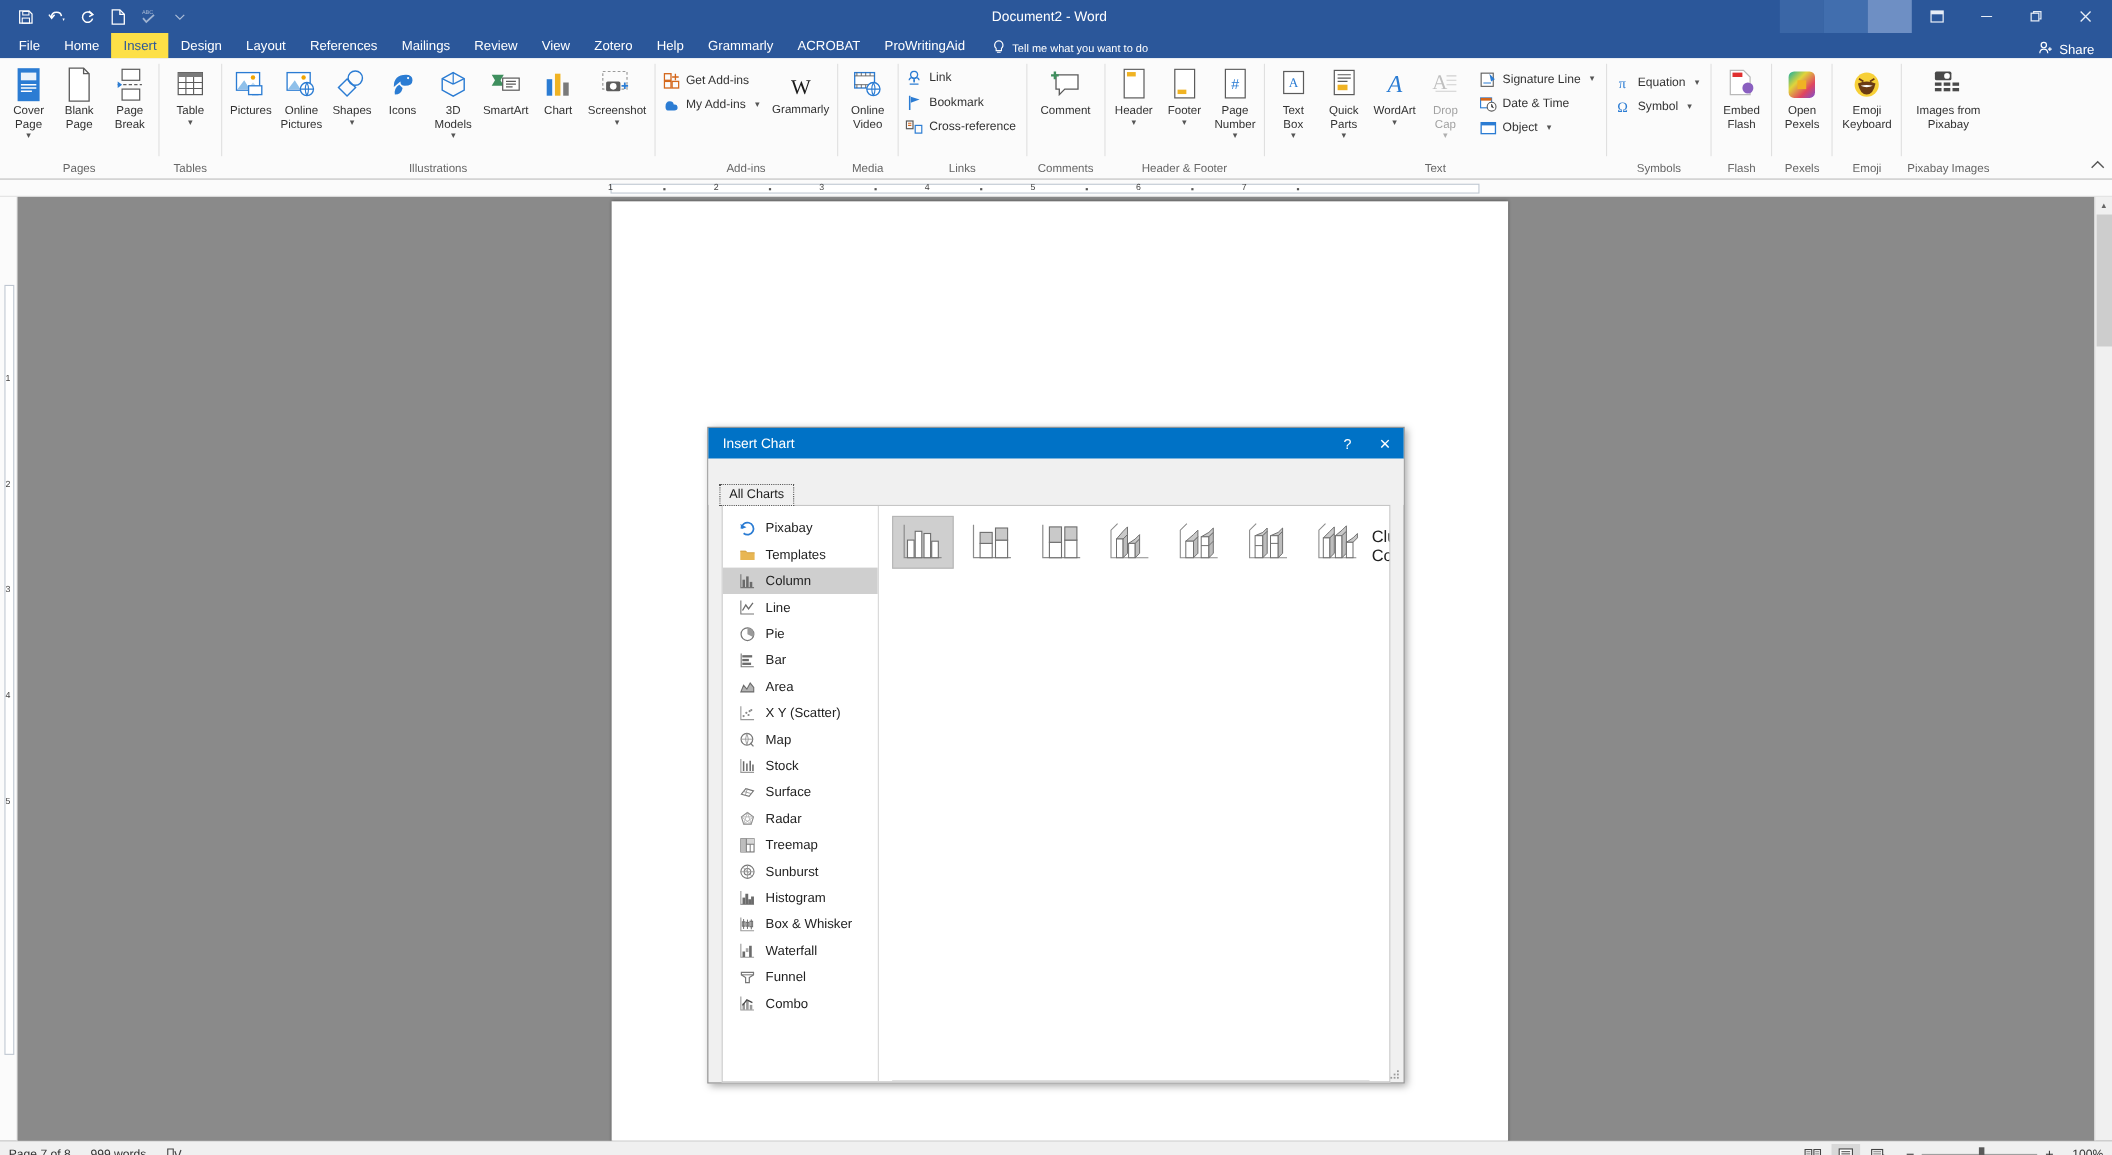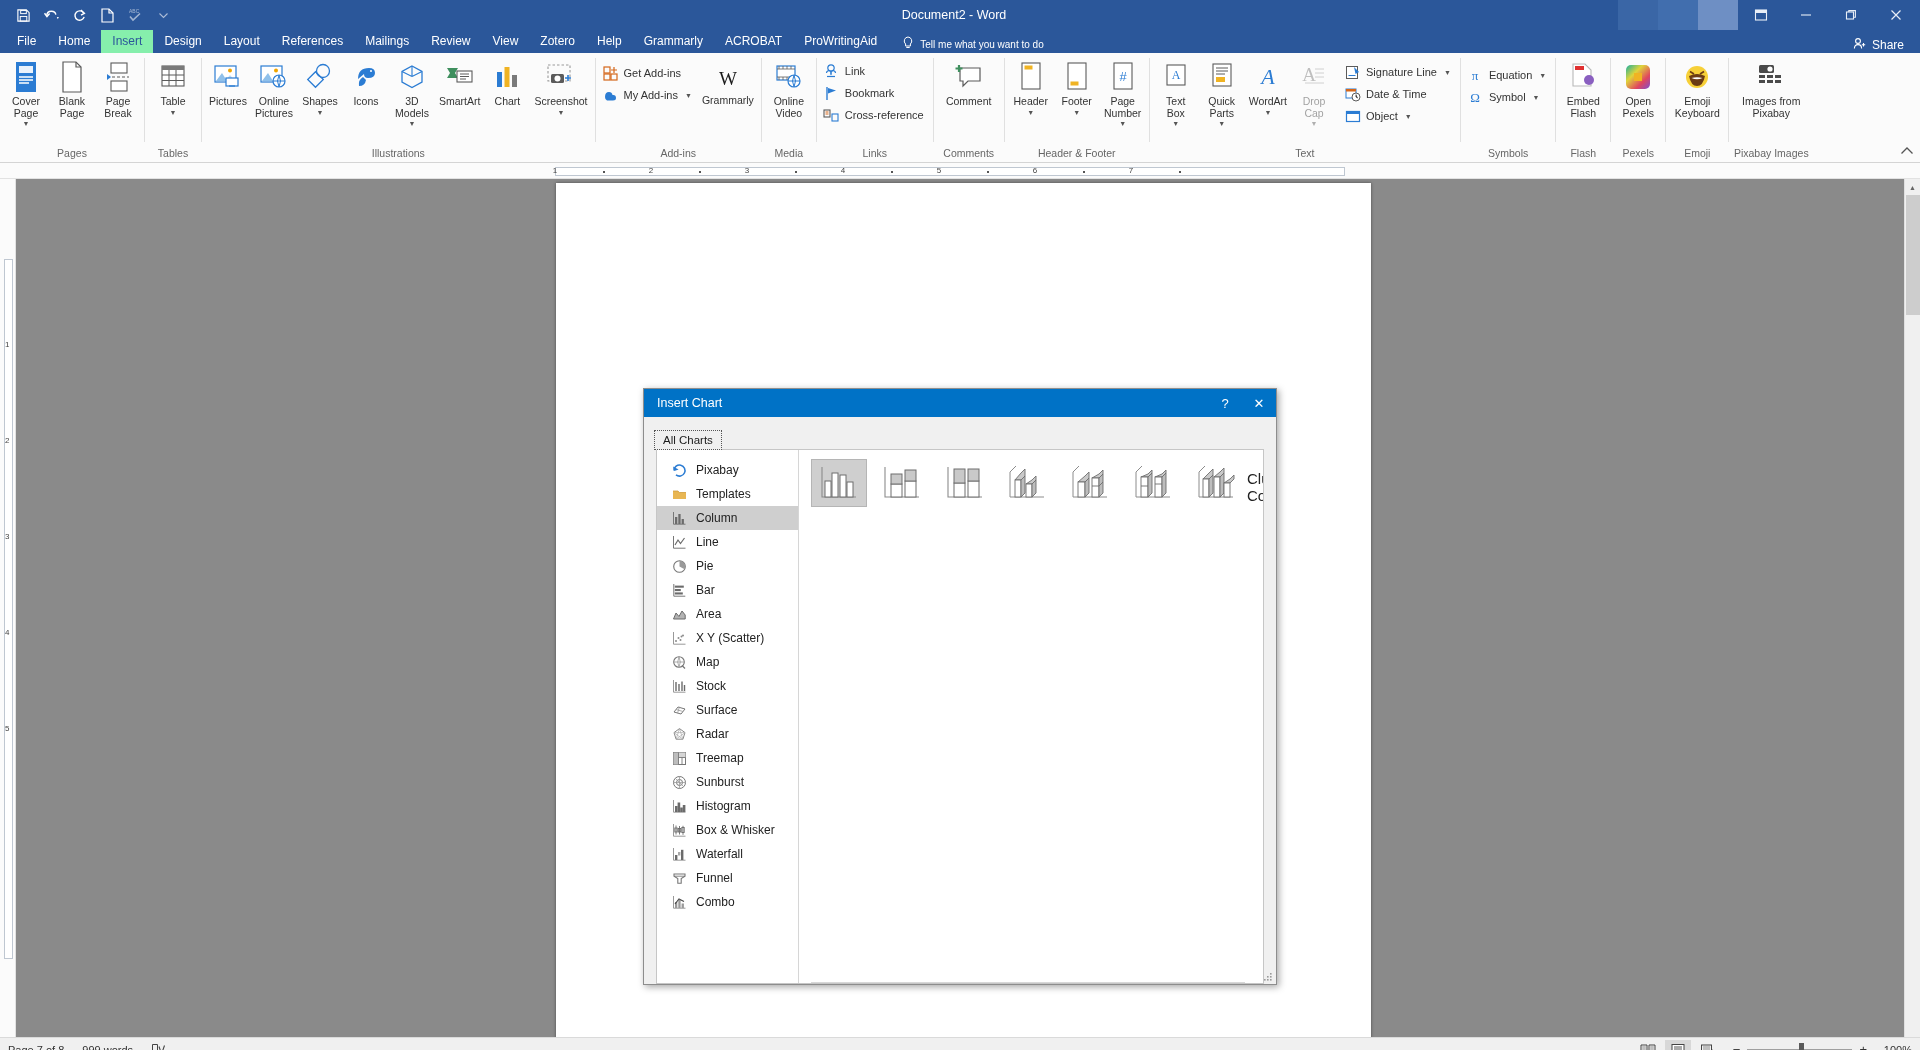--- a/index.html
+++ b/index.html
@@ -33,21 +33,21 @@
 
   
   #tabstrip{
     height:23px; background:#2b579a; display:flex; align-items:flex-end;
     position:relative; padding-left:6px;
   }
   .rtab{
     font-size:12px; color:#fff; padding:3px 11px 4px 11px; height:23px;
     display:flex; align-items:center; white-space:nowrap;
   }
-  .rtab.active{ background:#86efac; color:#2b579a; }
+  .rtab.active{ background:#fde047; color:#2b579a; }
   #tellme{ display:flex; align-items:center; gap:6px; margin-left:14px; color:#fff; font-size:10px; }
   #tellme .bulb{ font-size:13px; }
   #share{
     margin-left:auto; margin-right:16px; color:#fff; font-size:12px;
     display:flex; align-items:center; gap:5px;
   }
 
   
   #ribbon{
     height:110px; background:#fbfbfb; border-bottom:1px solid #d4d4d4;
@@ -127,21 +127,21 @@
     background:#f0f0f0; border:1px solid #8d8d8d;
     box-shadow:2px 2px 7px rgba(0,0,0,.35); display:flex; flex-direction:column;
     font-size:12px; color:#1a1a1a; z-index:50;
   }
   #dlg-title{
     height:28px; background:#0072c6; color:#fff; display:flex; align-items:center;
     padding-left:13px; font-size:12.5px;
   }
   #dlg-title .spacer{ flex:1; }
   .dlgbtn{ width:34px; height:28px; display:flex; align-items:center; justify-content:center; font-size:13px; color:#fff; }
-  #dlg-tabs{ height:32px; background:#f0f0f0; display:flex; align-items:flex-end; padding-left:10px; }
+  #dlg-tabs{ height:42px; background:#f0f0f0; display:flex; align-items:flex-end; padding-left:10px; }
   #alltab{
     border:1px dotted #555; background:#f0f0f0; font-size:11.5px;
     padding:3px 8px 3px 8px; position:relative; top:1px;
   }
   #dlg-body{
     flex:1; margin:0 12px; background:#fff; border:1px solid #c6c6c6;
     display:flex; overflow:hidden;
   }
   #typelist{
     width:142px; border-right:1px solid #d6d6d6; padding-top:8px; overflow:hidden; flex-shrink:0;

